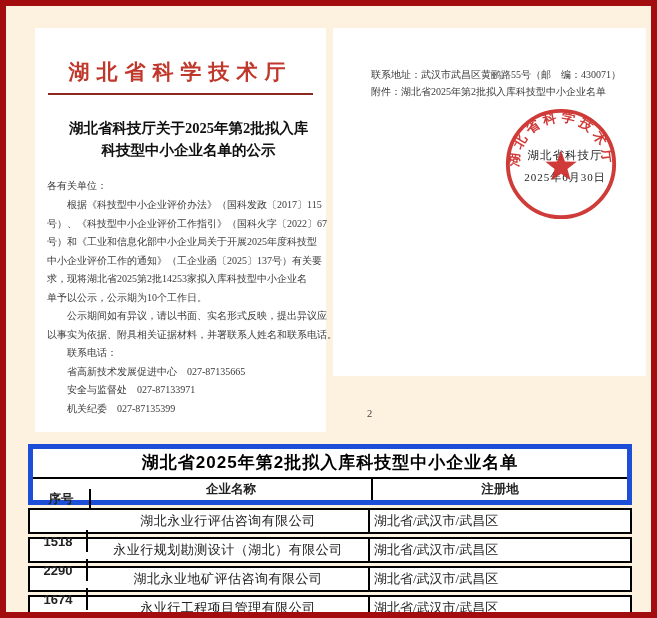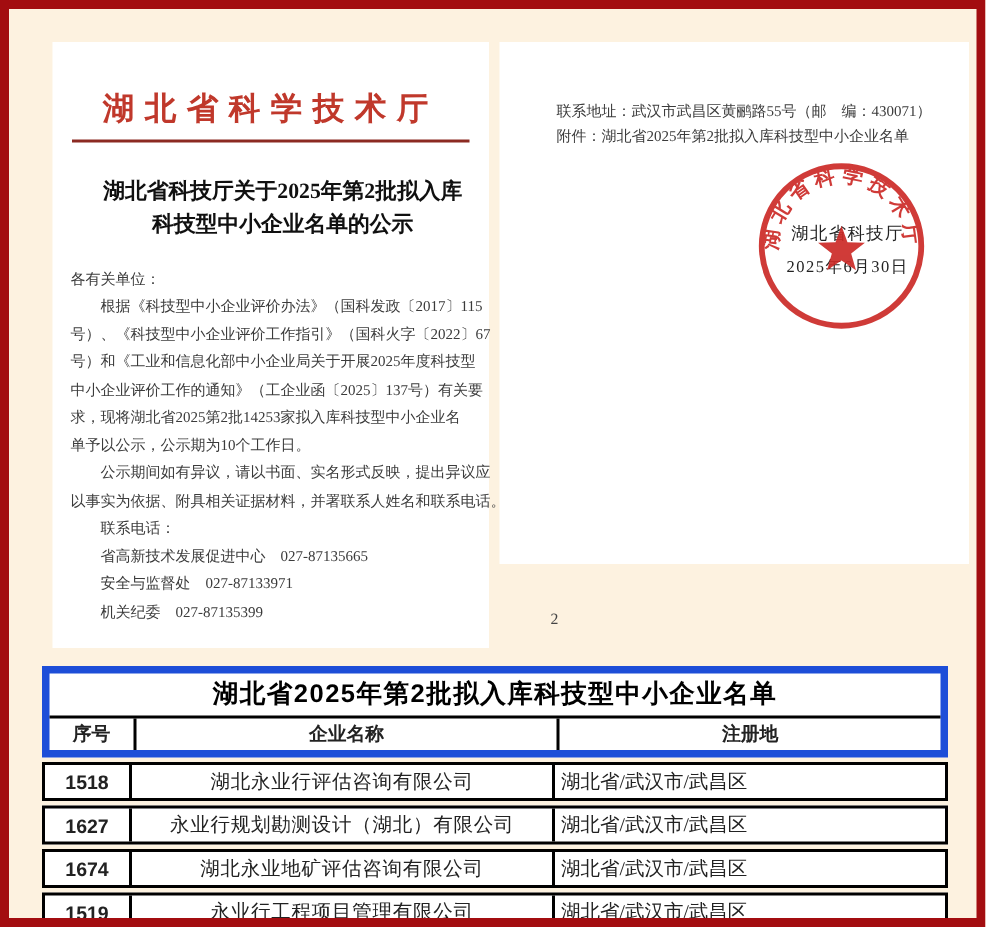--- a/index.html
+++ b/index.html
@@ -47,21 +47,21 @@
   .tbl-main{border:5px solid #1d4ed8;background:#fff;box-sizing:border-box;}
   .tbl-title{
     height:28px;line-height:28px;text-align:center;font-weight:bold;
     font-size:17px;color:#000;letter-spacing:1px;
   }
   .tbl-header{
     display:flex;border-top:2px solid #000;height:21px;align-items:center;
     font-weight:bold;font-size:12.5px;
   }
   .cell{box-sizing:border-box;height:100%;display:flex;align-items:center;justify-content:center;}
-  .c1{width:58px;border-right:2px solid #000;}
+  .c1{width:58px;border-right:2px solid #000;margin-top:20px;}
   .c2{width:282px;border-right:2px solid #000;}
   .c3{flex:1;}
   .tbl-row{
     display:flex;margin-top:3px;height:26px;box-sizing:border-box;
     border:2px solid #000;background:#fff;align-items:stretch;font-size:13px;
   }
   .tbl-row .c1{font-weight:600;font-size:13px;}
   .tbl-row .c2{font-family:"Liberation Serif","DejaVu Serif",serif;letter-spacing:.5px;}
   .tbl-row .c3{justify-content:flex-start;padding-left:4px;font-family:"Liberation Serif","DejaVu Serif",serif;border-radius:10px;}
 </style>
@@ -128,21 +128,21 @@
         <div class="cell c3">注册地</div>
       </div>
     </div>
 
     <div class="tbl-row">
       <div class="cell c1">1518</div>
       <div class="cell c2">湖北永业行评估咨询有限公司</div>
       <div class="cell c3">湖北省/武汉市/武昌区</div>
     </div>
     <div class="tbl-row">
-      <div class="cell c1">1627</div>
+      <div class="cell c1">2290</div>
       <div class="cell c2">永业行规划勘测设计（湖北）有限公司</div>
       <div class="cell c3">湖北省/武汉市/武昌区</div>
     </div>
     <div class="tbl-row">
       <div class="cell c1">1674</div>
       <div class="cell c2">湖北永业地矿评估咨询有限公司</div>
       <div class="cell c3">湖北省/武汉市/武昌区</div>
     </div>
     <div class="tbl-row">
       <div class="cell c1">1519</div>

